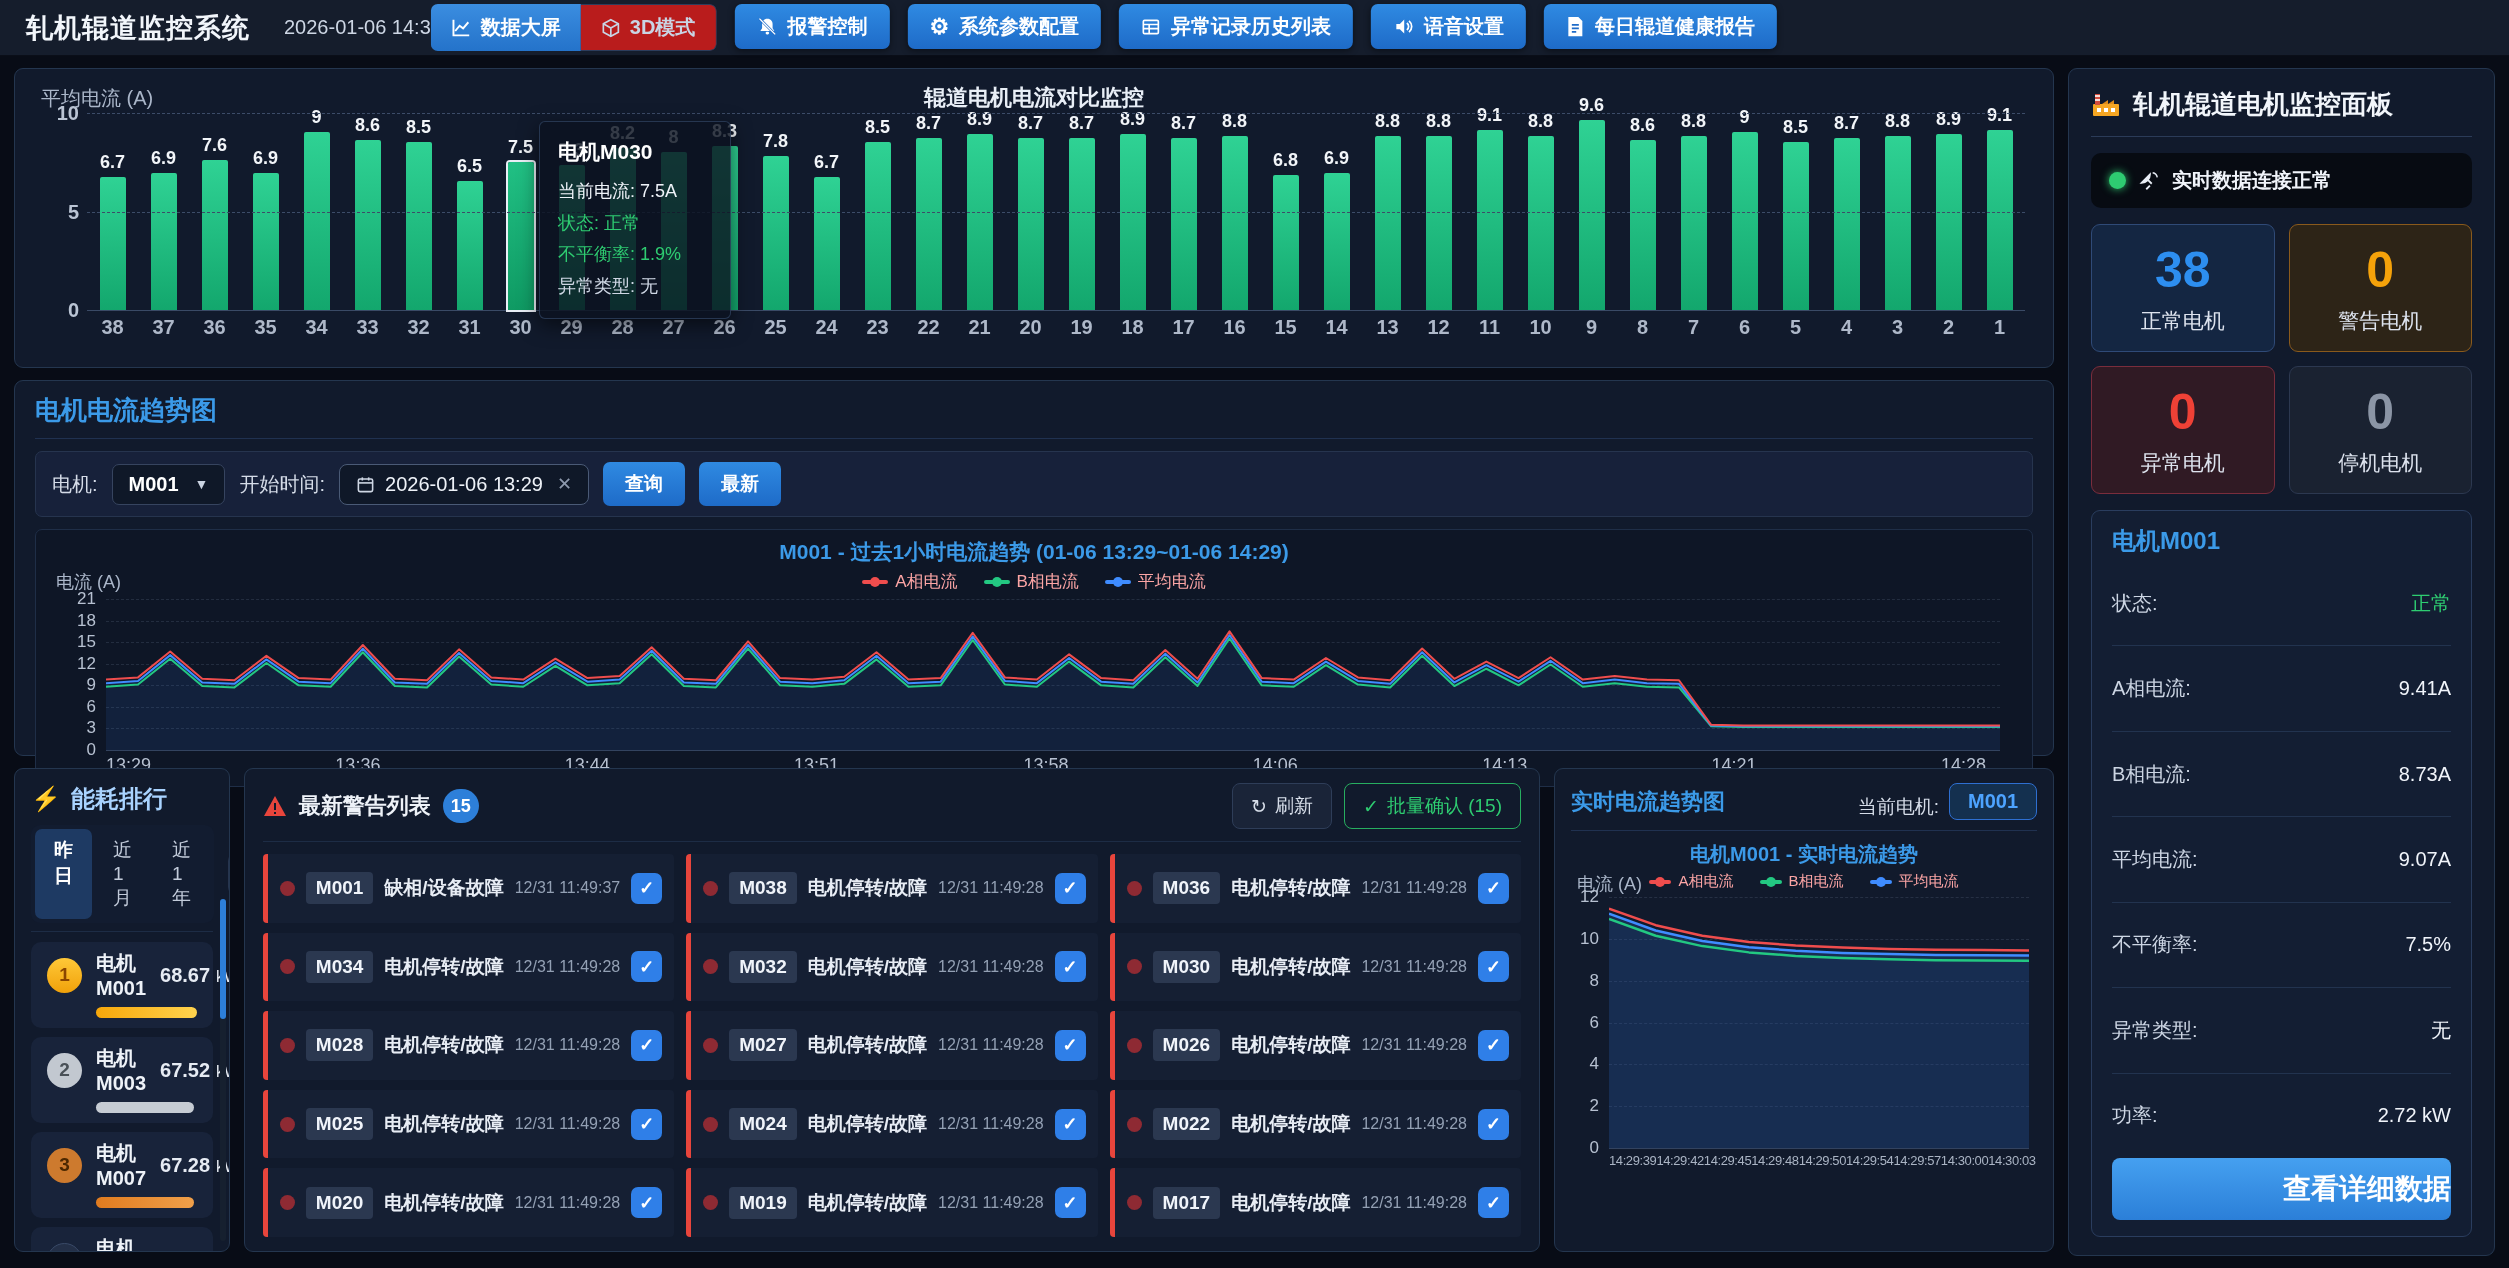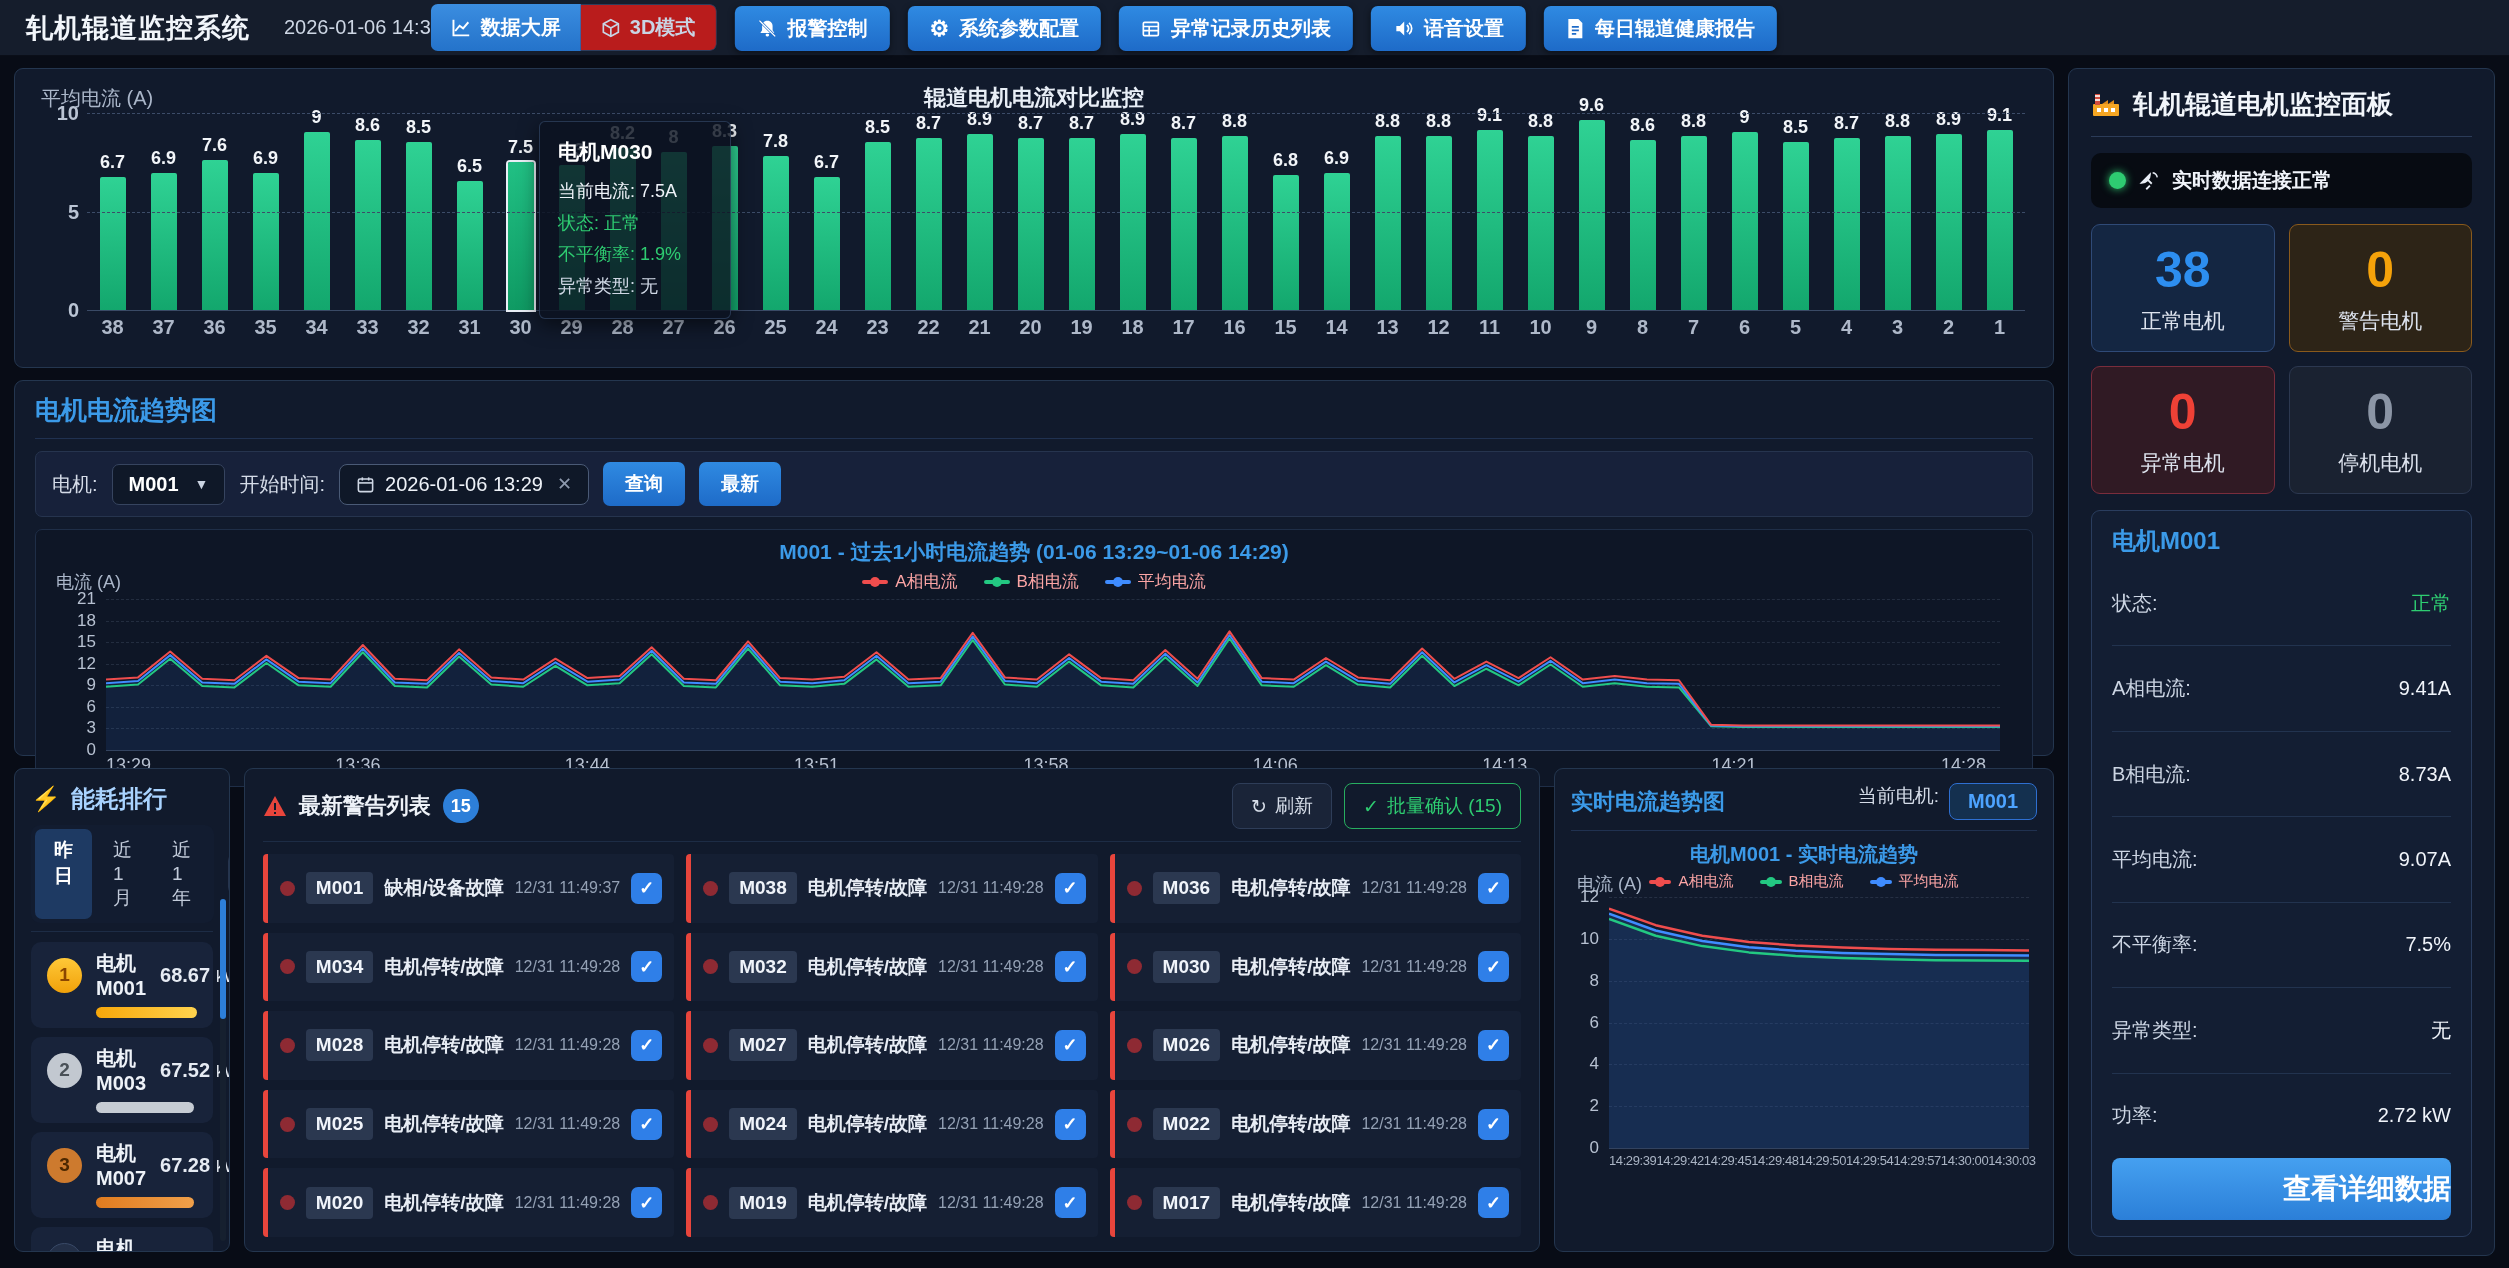--- a/index.html
+++ b/index.html
@@ -2,21 +2,21 @@
 <html><head>
 <meta charset="utf-8">
 <style>
   * { margin:0; padding:0; box-sizing:border-box; }
   html,body { width:2509px; height:1268px; background:#080c16; font-family:"Liberation Sans",sans-serif; color:#dfe6f0; overflow:hidden; }
 
   
   .topbar { height:56px; background:#151d2c; border-bottom:1px solid #0a0e18; display:flex; align-items:center; padding:0 26px; position:relative; }
   .app-title { font-size:27px; font-weight:bold; color:#f2f6fb; letter-spacing:1px; }
   .app-time { font-size:20px; color:#cdd6e4; margin-left:34px; }
-  .nav { position:absolute; left:44%; transform:translateX(-50%); display:flex; align-items:flex-end; gap:18px; }
+  .nav { position:absolute; left:44%; transform:translateX(-50%); display:flex; align-items:flex-start; gap:18px; }
   .view-group { display:flex; border-radius:7px; overflow:hidden; }
   .vbtn { display:flex; align-items:center; gap:9px; padding:9px 20px; font-size:20px; font-weight:bold; color:#ffffff; cursor:pointer; }
   .vbtn.active { background:linear-gradient(180deg,#3b8de0,#2473ca); }
   .vbtn.idle { background:#b91c1c; color:#c9d4e4; border:1px solid #2c3d5c; border-left:none; border-radius:0 7px 7px 0; }
   .abtn { display:flex; align-items:center; gap:10px; padding:9px 22px; font-size:20px; font-weight:bold; color:#fff; border-radius:7px; background:linear-gradient(180deg,#2f8ae2,#1e6bc8); box-shadow:0 2px 6px rgba(0,0,0,.45); cursor:pointer; }
   .ic { display:inline-flex; align-items:center; justify-content:center; }
   .ic svg { display:block; }
   .glyph { font-size:20px; line-height:1; }
 
   
@@ -111,21 +111,21 @@
   .alarm-dot { width:15px; height:15px; border-radius:50%; background:#8e2a33; flex:none; }
   .alarm-chip { background:#2b3850; border-radius:4px; padding:5px 10px; font-size:19px; font-weight:bold; color:#f0f4fa; }
   .alarm-text { font-size:19px; font-weight:bold; color:#e8edf5; white-space:nowrap; }
   .alarm-time { margin-left:auto; font-size:16px; color:#93a0b4; white-space:nowrap; }
   .alarm-check { width:31px; height:31px; border-radius:7px; background:#2f7fe8; color:#fff; font-size:18px; font-weight:bold; display:flex; align-items:center; justify-content:center; flex:none; cursor:pointer; }
 
   
   .realtime { width:500px; padding:14px 16px; }
   .rt-head { display:flex; align-items:center; border-bottom:1px solid #203150; padding-bottom:10px; }
   .rt-title { font-size:22px; font-weight:bold; color:#3b9ae8; }
-  .rt-cur { margin-left:auto; display:flex; align-items:flex-start; gap:10px; font-size:19px; color:#d5dce8; }
+  .rt-cur { margin-left:auto; display:flex; align-items:flex-end; gap:10px; font-size:19px; color:#d5dce8; }
   .motor-chip { background:#14304f; border:1px solid #2e6fd1; border-radius:8px; color:#4da3ff; font-size:20px; font-weight:bold; padding:6px 18px; cursor:pointer; }
   .rt-legend .lg-item { font-size:15px; }
   .rt-legend .lg-mark { width:22px; }
   .rt-xrow { font-size:13px; letter-spacing:-0.4px; color:#aab4c4; }
 
   
   .sidebar { flex:1; padding:18px 22px; display:flex; flex-direction:column; }
   .sb-title { display:flex; align-items:center; gap:12px; font-size:26px; font-weight:bold; color:#f2f6fb; padding-bottom:14px; border-bottom:1px solid #2b3b58; }
   .status-pill { margin-top:16px; background:#070b12; border-radius:10px; padding:14px 18px; display:flex; align-items:center; gap:12px; }
   .green-dot { width:17px; height:17px; border-radius:50%; background:#2ecc71; box-shadow:0 0 8px #2ecc71; }

